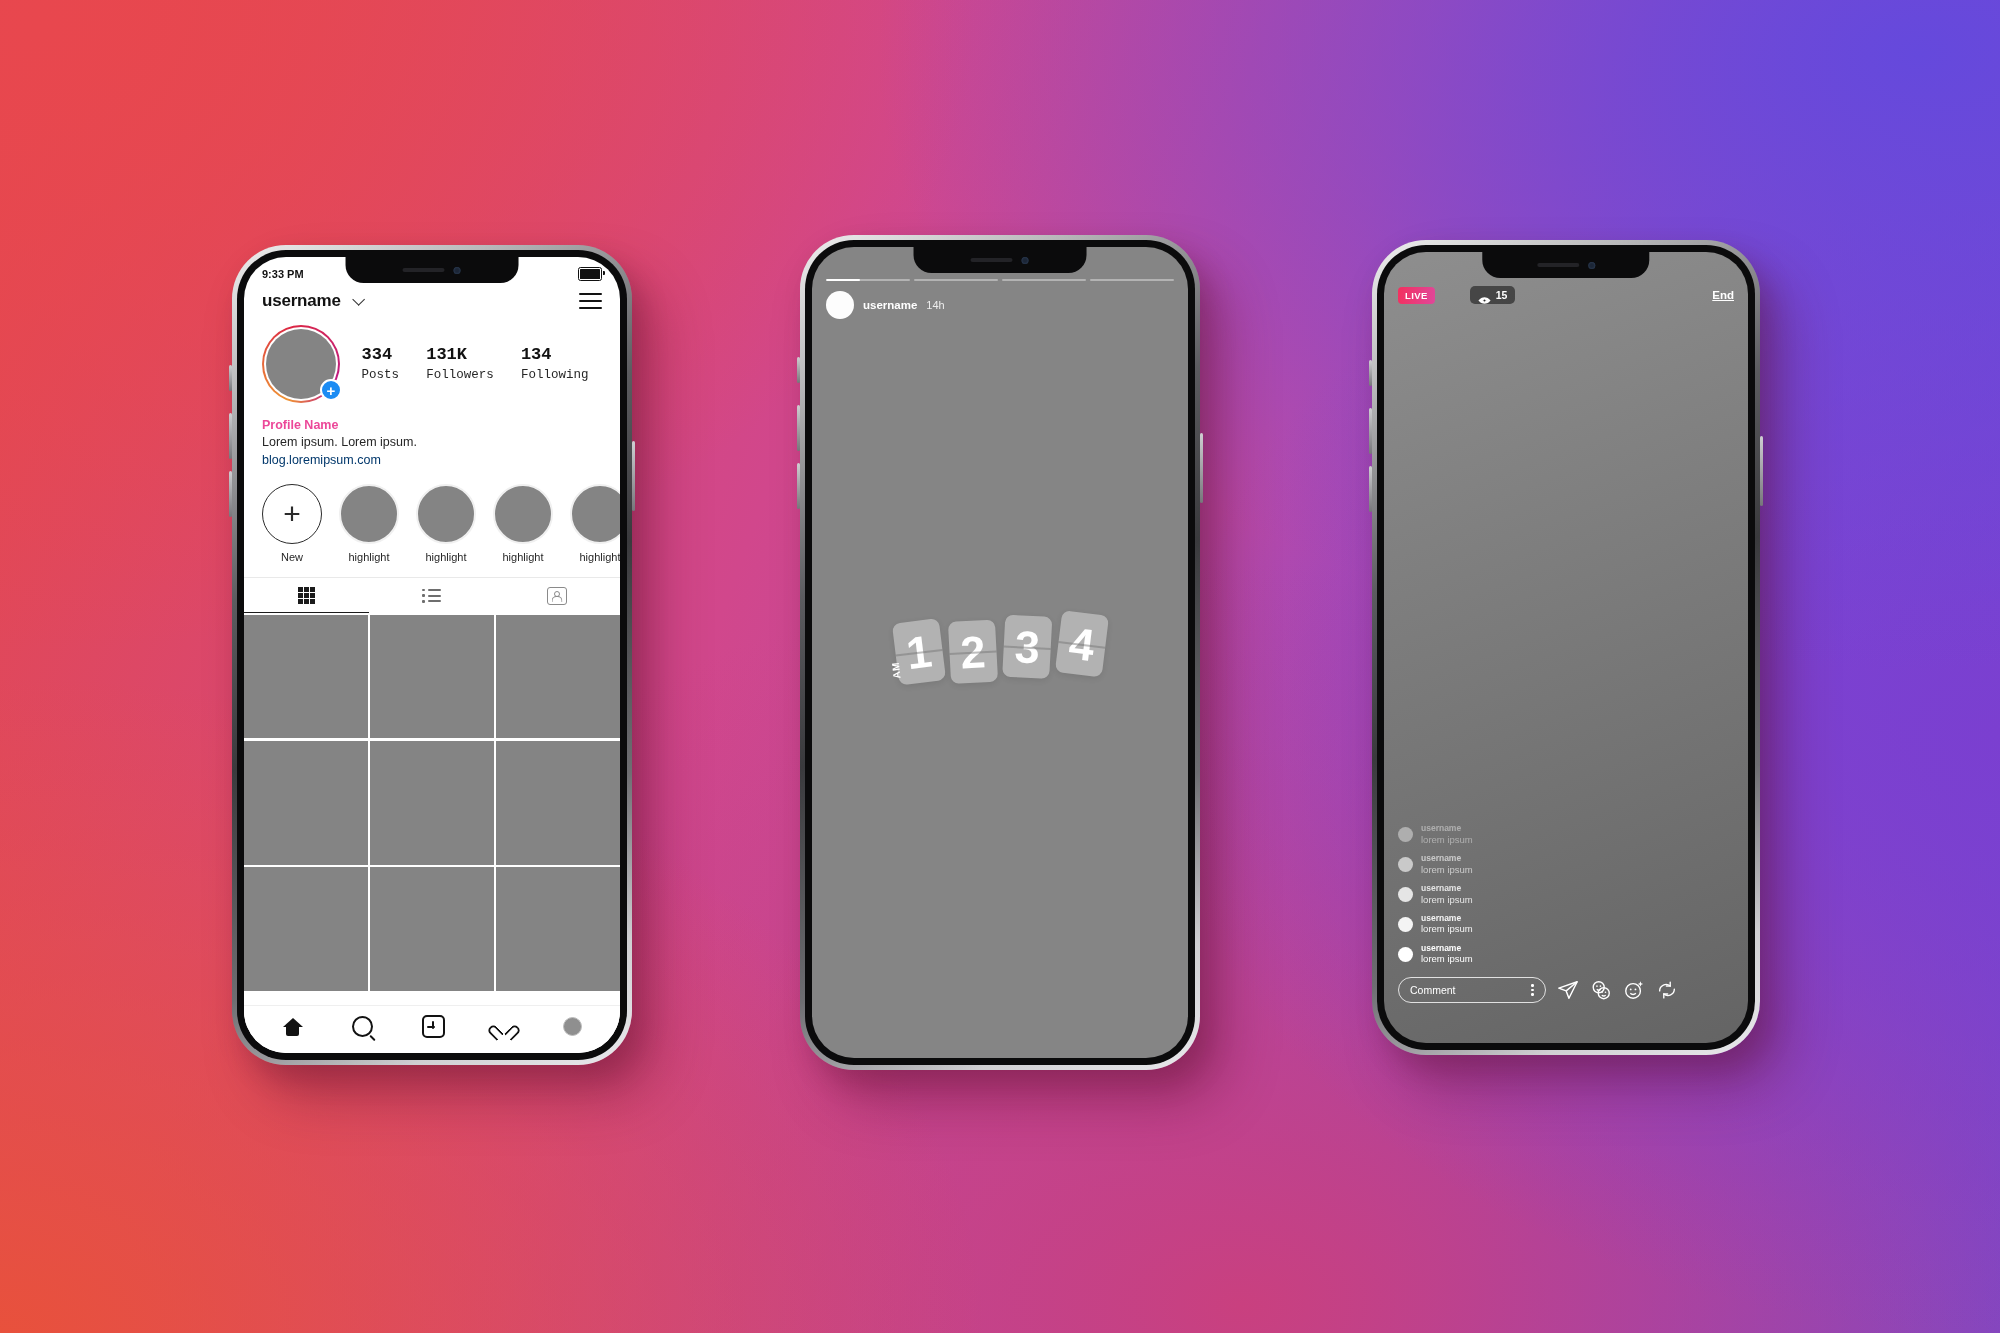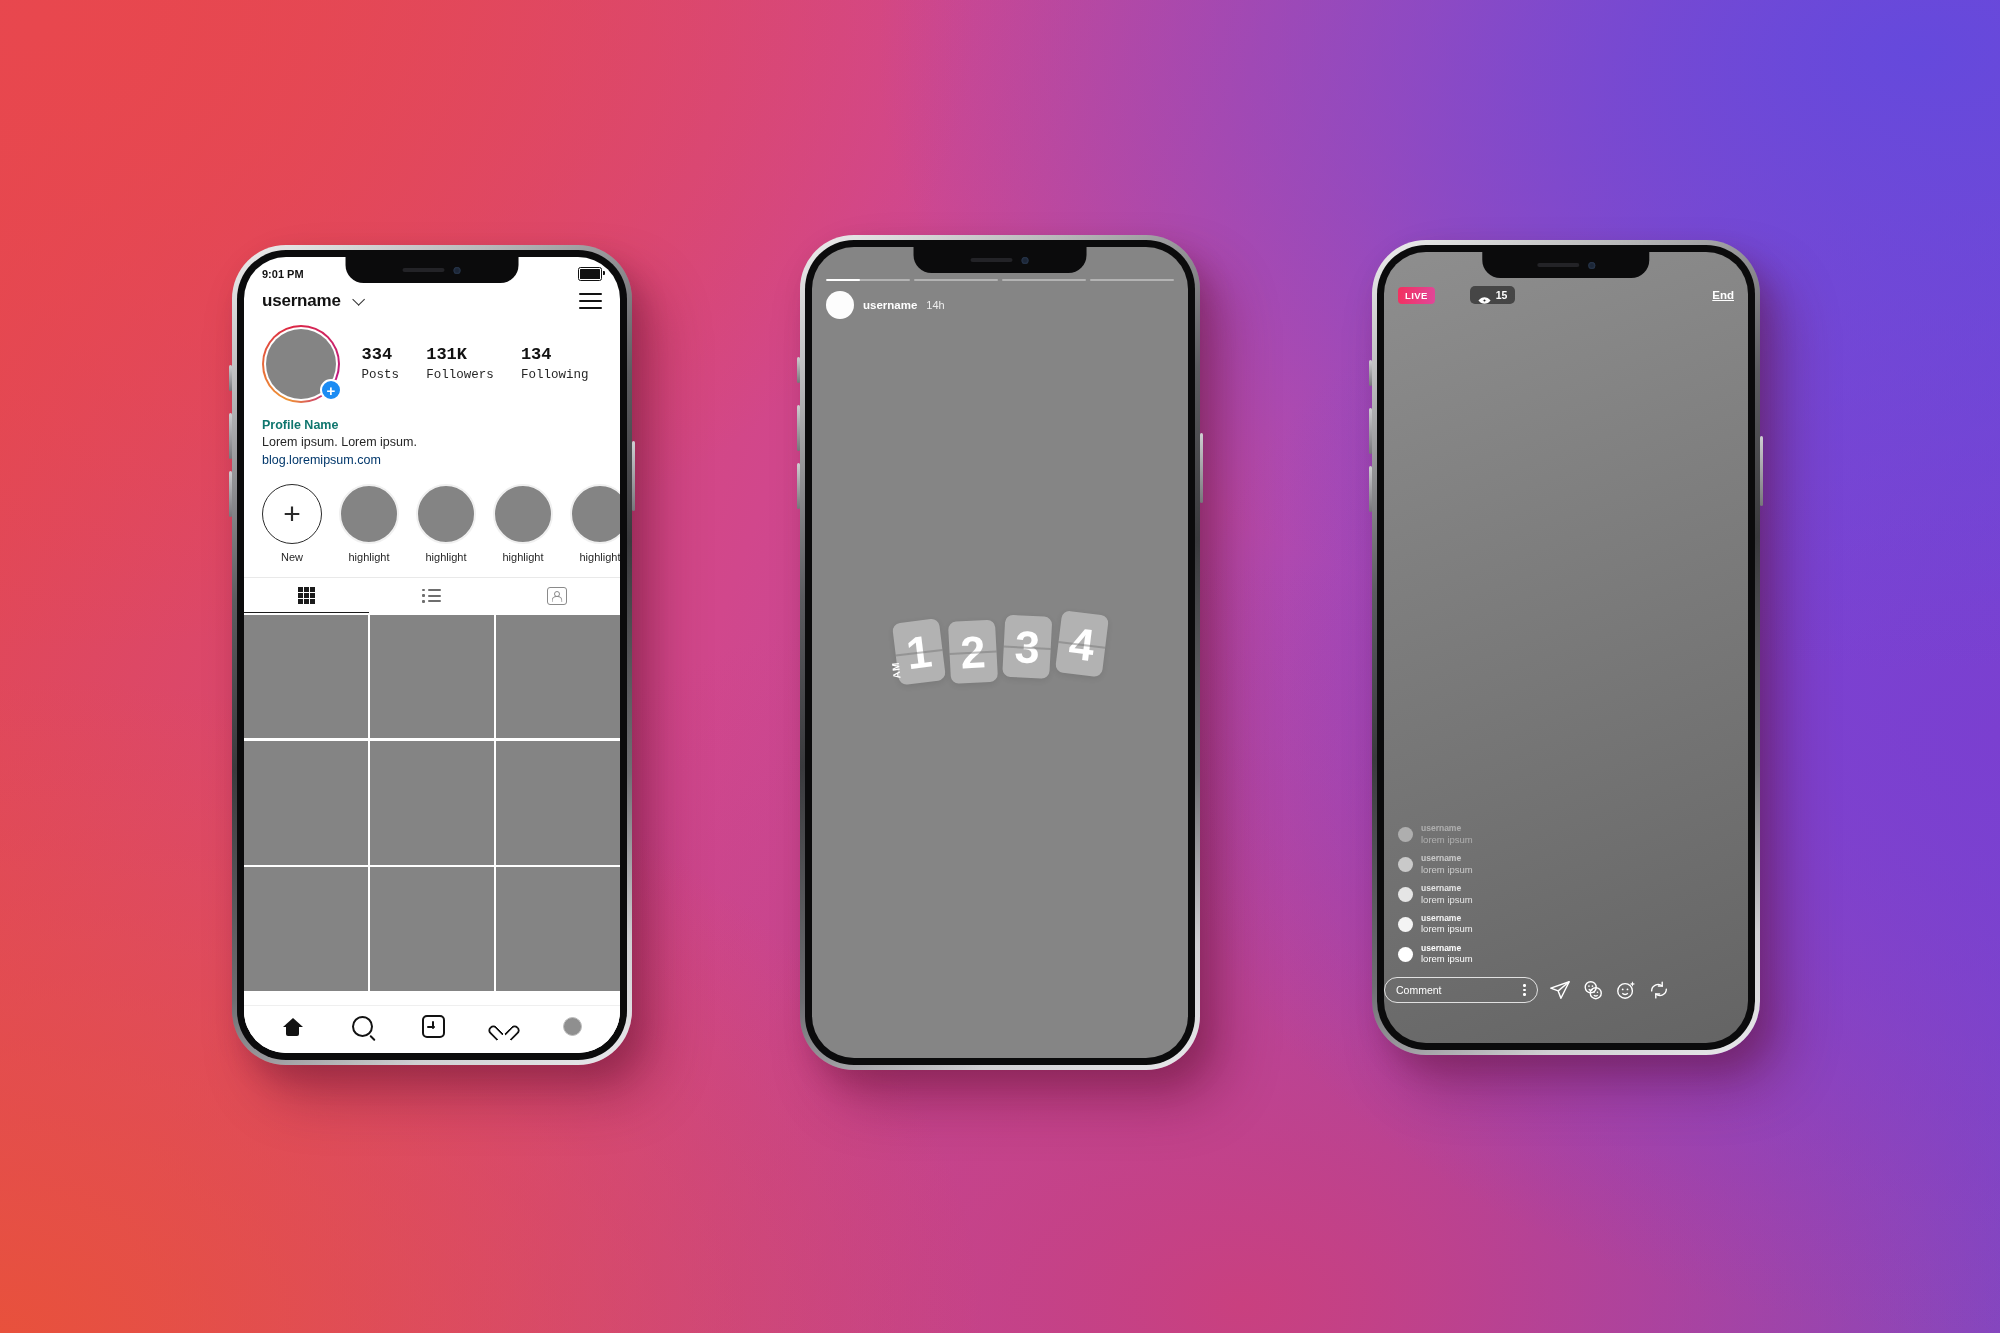--- a/index.html
+++ b/index.html
@@ -58,21 +58,21 @@
   .avatar-ring>span{display:block;width:100%;height:100%;border-radius:50%;background:#fff;}
   .avatar-img{position:absolute;inset:4px;border-radius:50%;background:#848484;}
   .plus-badge{position:absolute;right:-2px;bottom:2px;width:22px;height:22px;border-radius:50%;
     background:#1c8cf3;border:2.5px solid #fff;box-sizing:border-box;color:#fff;font-size:15px;
     display:flex;align-items:center;justify-content:center;font-weight:bold;line-height:1;}
   .stats{display:flex;flex:1;justify-content:space-around;padding-left:8px;}
   .stat{text-align:left;font-family:Liberation Mono, monospace;}
   .stat b{display:block;font-size:17px;color:#121212;font-weight:bold;line-height:1.15;}
   .stat span{font-size:12.5px;color:#262626;}
   .bio{padding:10px 18px 0;line-height:1.38;}
-  .bio .pname{font-size:12.5px;font-weight:bold;color:#0f766e;}
+  .bio .pname{font-size:12.5px;font-weight:bold;color:#ec4899;}
   .bio .ptext{font-size:12.5px;color:#262626;}
   .bio .plink{font-size:12.5px;color:#00376b;}
   .actions{display:flex;gap:9px;padding:13px 18px 0;}
   .actbtn{flex:1;text-align:center;font-size:11.5px;font-weight:bold;color:#121212;
     border:1px solid #dcdcdc;border-radius:6px;padding:7px 0;background:#fff;}
   .hl-row{display:flex;gap:17px;padding:15px 18px 0;overflow:hidden;}
   .hl{width:60px;flex:none;text-align:center;}
   .hl .circ{width:60px;height:60px;border-radius:50%;background:#848484;border:2px solid #f0f0f0;box-sizing:border-box;}
   .hl.new .circ{background:#fff;border:1.6px solid #2b2b2b;display:flex;align-items:center;justify-content:center;
     font-size:30px;color:#2b2b2b;font-weight:300;line-height:0.8;}
@@ -156,21 +156,21 @@
   .eye-ic{width:13px;height:9px;position:relative;}
   .eye-ic svg{width:100%;height:100%;}
   .view-badge span{font-size:10.5px;color:#fff;font-weight:bold;}
   .end-btn{margin-left:auto;font-size:11.5px;color:#fff;font-weight:bold;text-decoration:underline;}
   .comments{position:absolute;left:14px;bottom:78px;width:72%;display:flex;flex-direction:column;gap:8px;z-index:30;}
   .crow{display:flex;align-items:center;gap:8px;}
   .crow .cav{width:15px;height:15px;border-radius:50%;background:#fff;flex:none;}
   .crow .ctext{line-height:1.22;}
   .crow .cu{font-size:8.5px;font-weight:bold;color:#fff;display:block;}
   .crow .cm{font-size:9.5px;color:#fff;display:block;}
-  .live-foot{position:absolute;left:0;right:14px;bottom:40px;display:flex;align-items:center;gap:11px;z-index:30;}
+  .live-foot{position:absolute;left:14px;right:14px;bottom:40px;display:flex;align-items:center;gap:11px;z-index:30;}
   .cm-pill{width:44%;height:26px;border:1.3px solid rgba(255,255,255,.8);border-radius:15px;
     display:flex;align-items:center;justify-content:space-between;padding:0 11px;box-sizing:border-box;}
   .cm-pill span{font-size:10.5px;color:#fff;}
   .licon{width:22px;height:22px;flex:none;}
   .licon svg{width:100%;height:100%;}
 </style>
 </head>
 <body>
 
 <div class="bg"></div>
@@ -180,21 +180,21 @@
   <div class="side-btn" style="left:-3px;top:168px;width:3px;height:46px;"></div>
   <div class="side-btn" style="left:-3px;top:226px;width:3px;height:46px;"></div>
   <div class="side-btn" style="right:-3px;top:196px;width:3px;height:70px;"></div>
   <div class="phone-inner">
     <div class="screen p1">
       <div class="notch">
         <span class="speaker"></span>
         <span class="cam"></span>
       </div>
       <div class="statusbar">
-        <span>9:01 PM</span>
+        <span>9:33 PM</span>
         <span class="battery"></span>
       </div>
       <div class="navrow">
         <div>
           <span class="uname">username</span>
           <span class="chev"></span>
         </div>
         <div class="burger">
             <i></i>
             <i></i>

